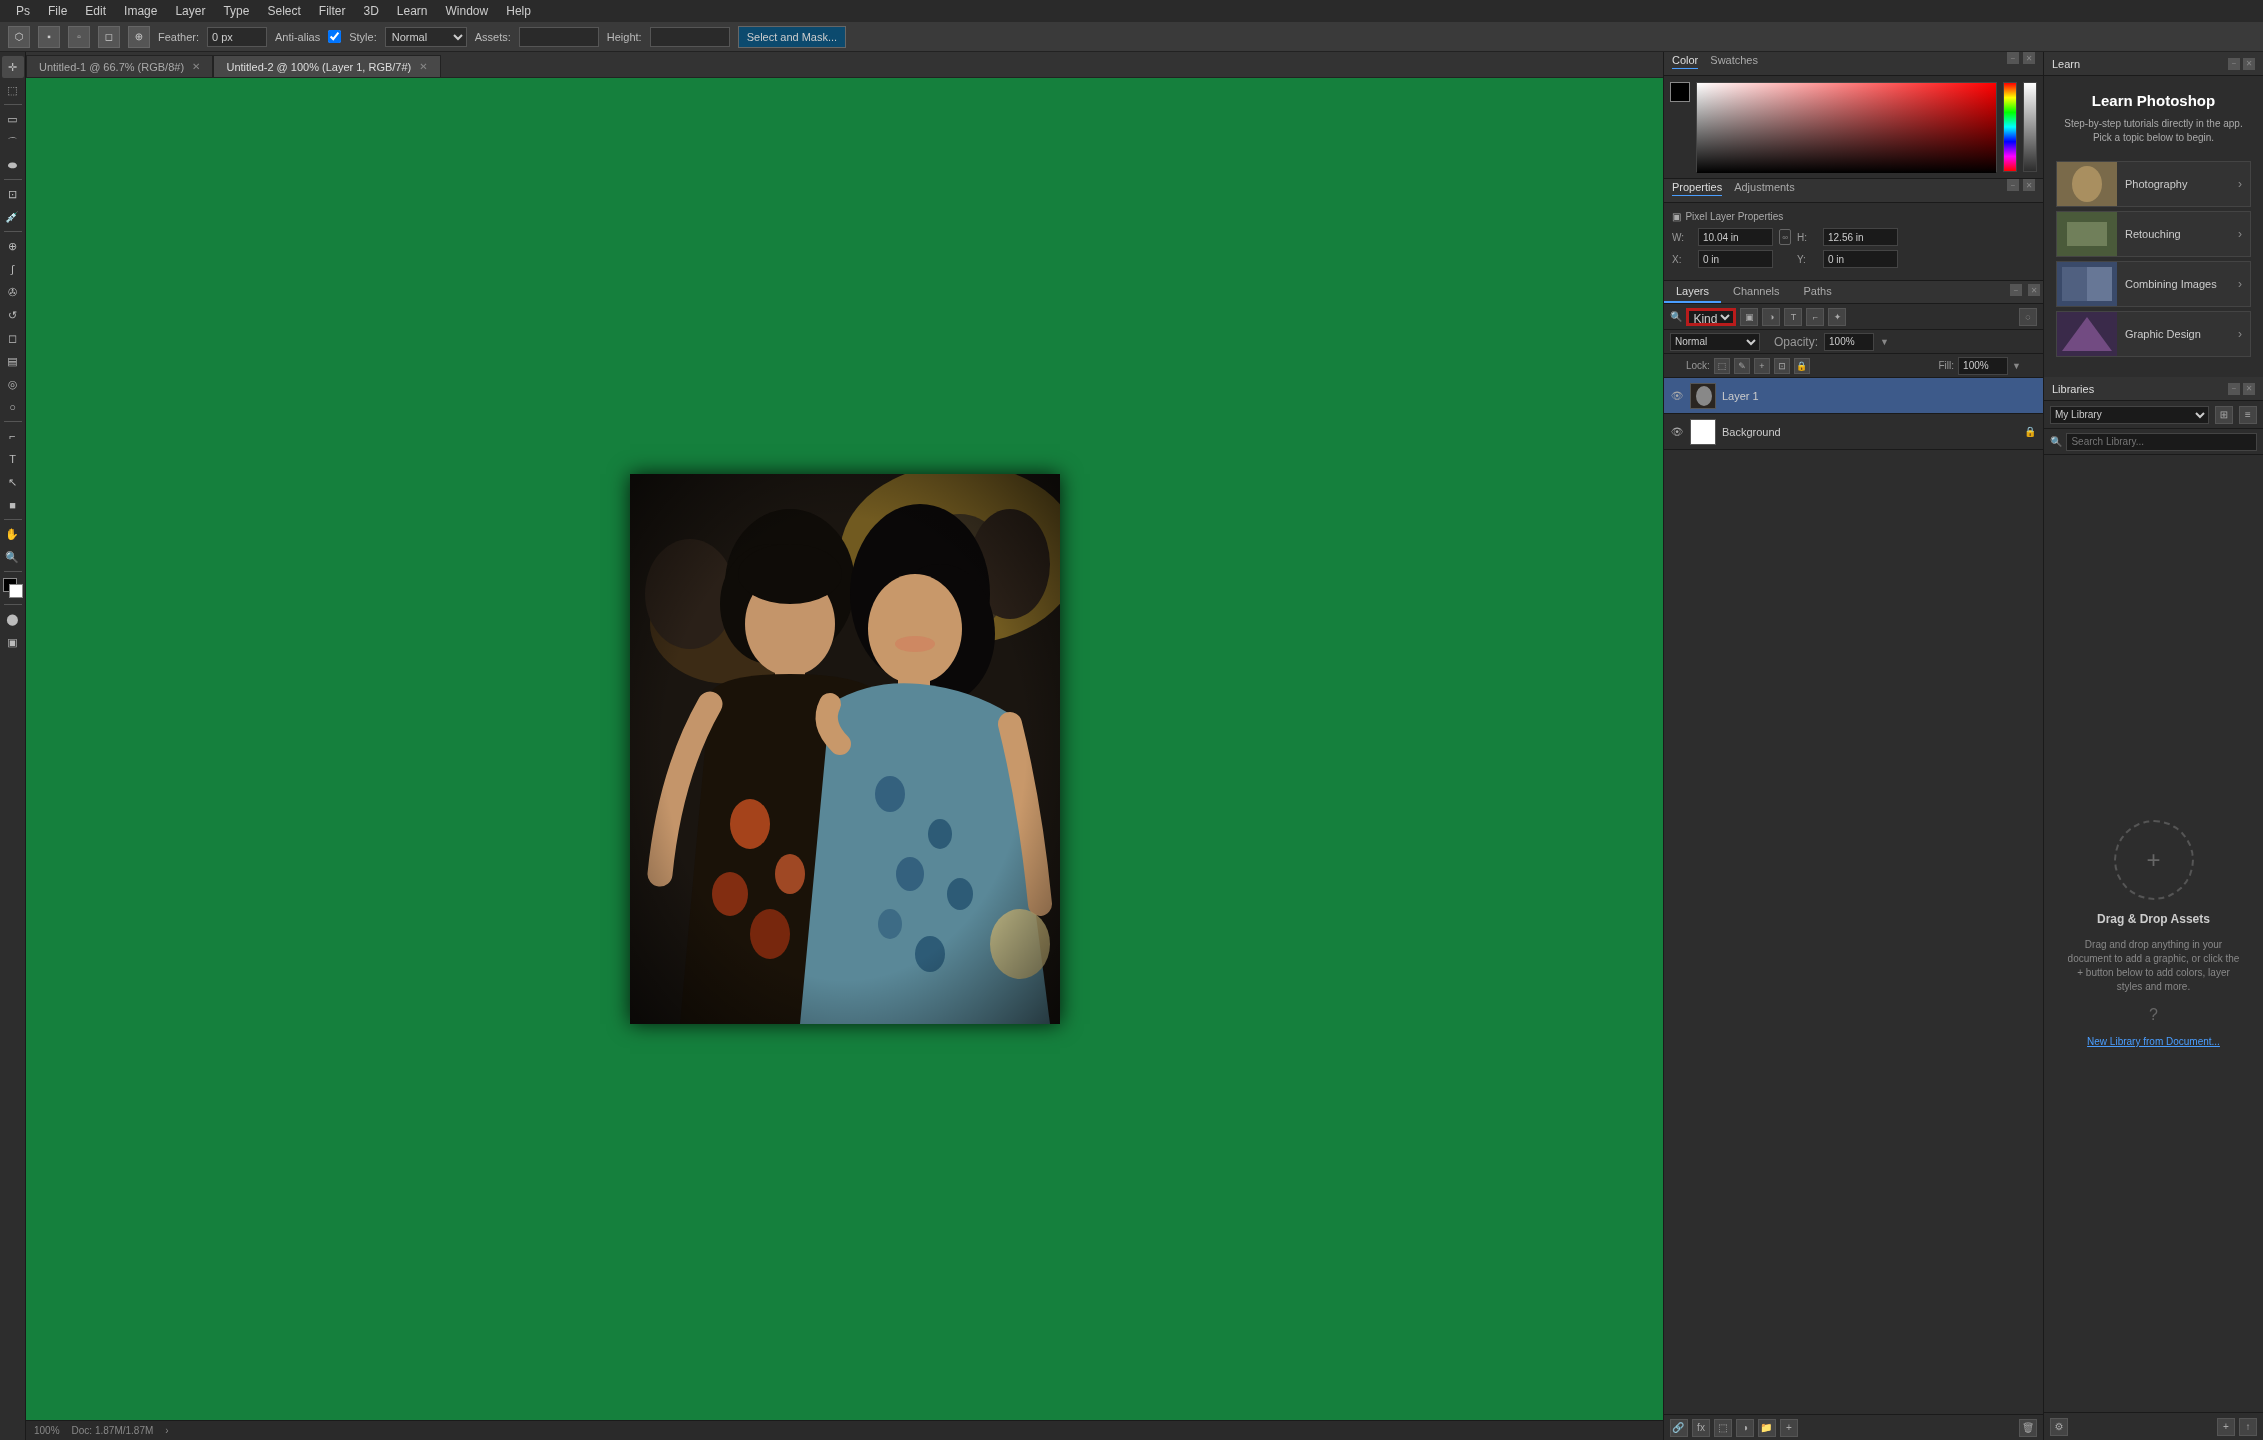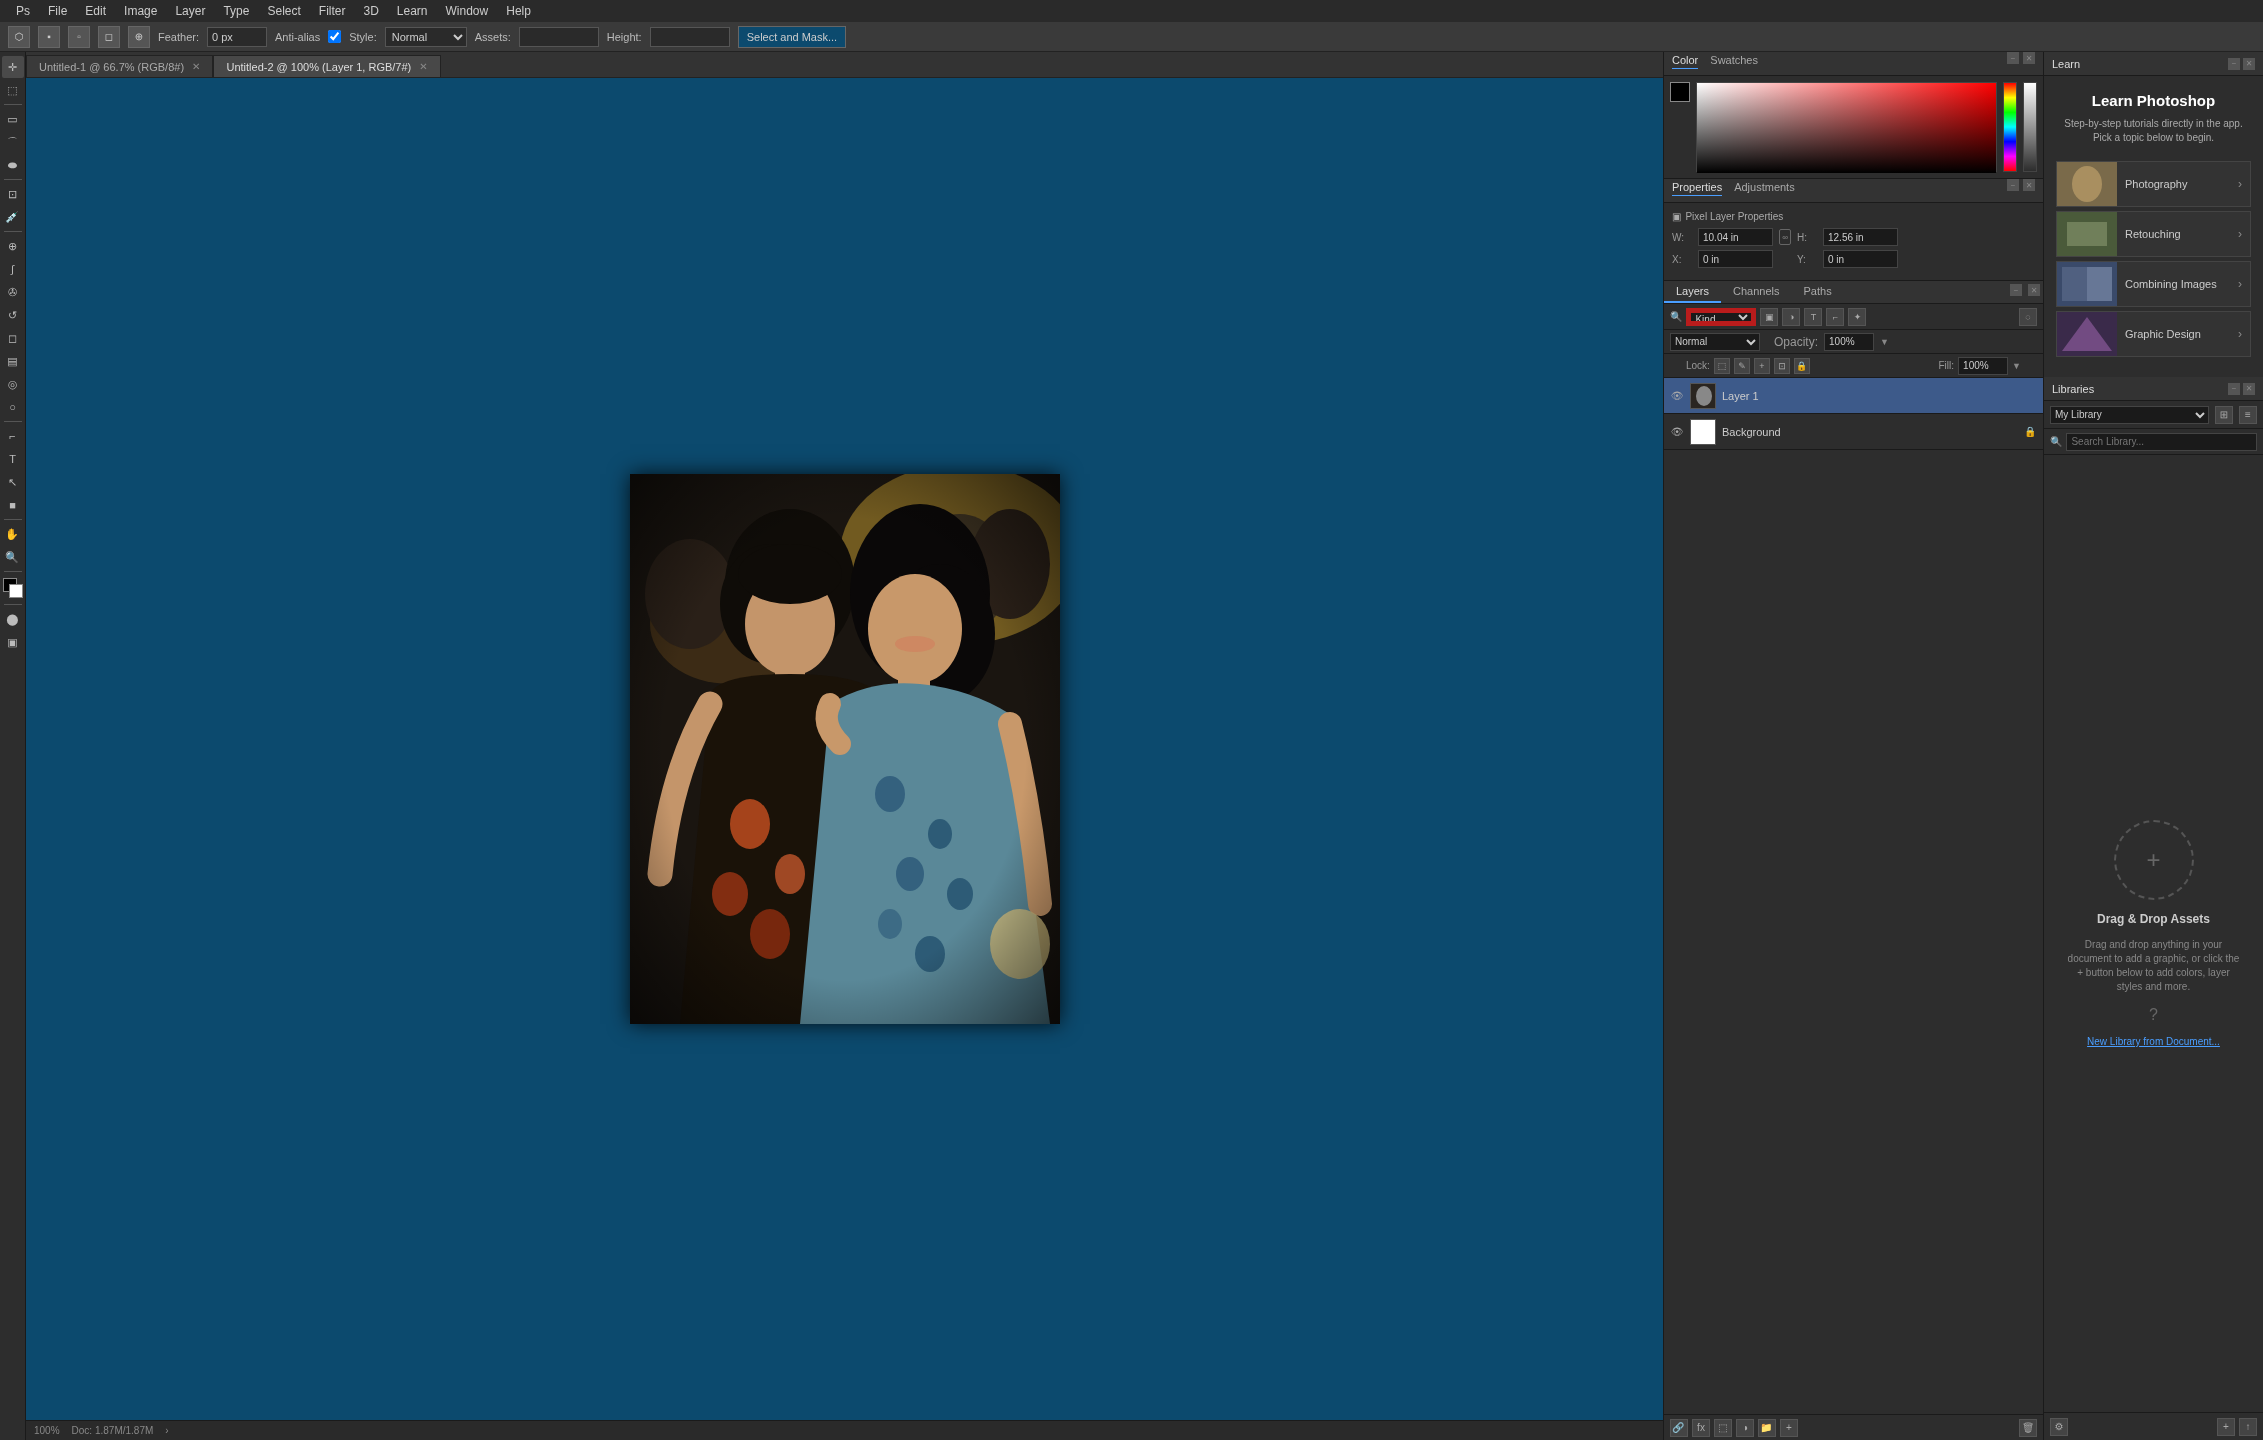--- a/index.html
+++ b/index.html
@@ -146,21 +146,21 @@
       background: #fff;
       position: absolute;
       bottom: 0;
       right: 0;
       border: 1px solid #888;
     }
 
     
     #canvas-area {
       flex: 1;
-      background: #0c4a6e;
+      background: #15803d;
       display: flex;
       flex-direction: column;
       overflow: hidden;
     }
 
     
     #tab-bar {
       height: 26px;
       background: #333;
       display: flex;
@@ -383,25 +383,25 @@
       height: 26px;
       background: #2d2d2d;
       display: flex;
       align-items: center;
       padding: 0 6px;
       gap: 4px;
       border-bottom: 1px solid #1a1a1a;
     }
     .layers-filter-select {
       background: #1a1a1a;
-      border: 5px solid #b91c1c;
-      color: #ccc;
-      font-size: 10px;
+      border: 3px solid #b91c1c;
+      color: #ccc;
+      font-size: 12px;
       height: 18px;
-      width: 70px;
+      width: 50px;
     }
     .layers-tool-btn {
       width: 18px;
       height: 18px;
       background: #444;
       border: 1px solid #555;
       color: #aaa;
       font-size: 9px;
       display: flex;
       align-items: center;

